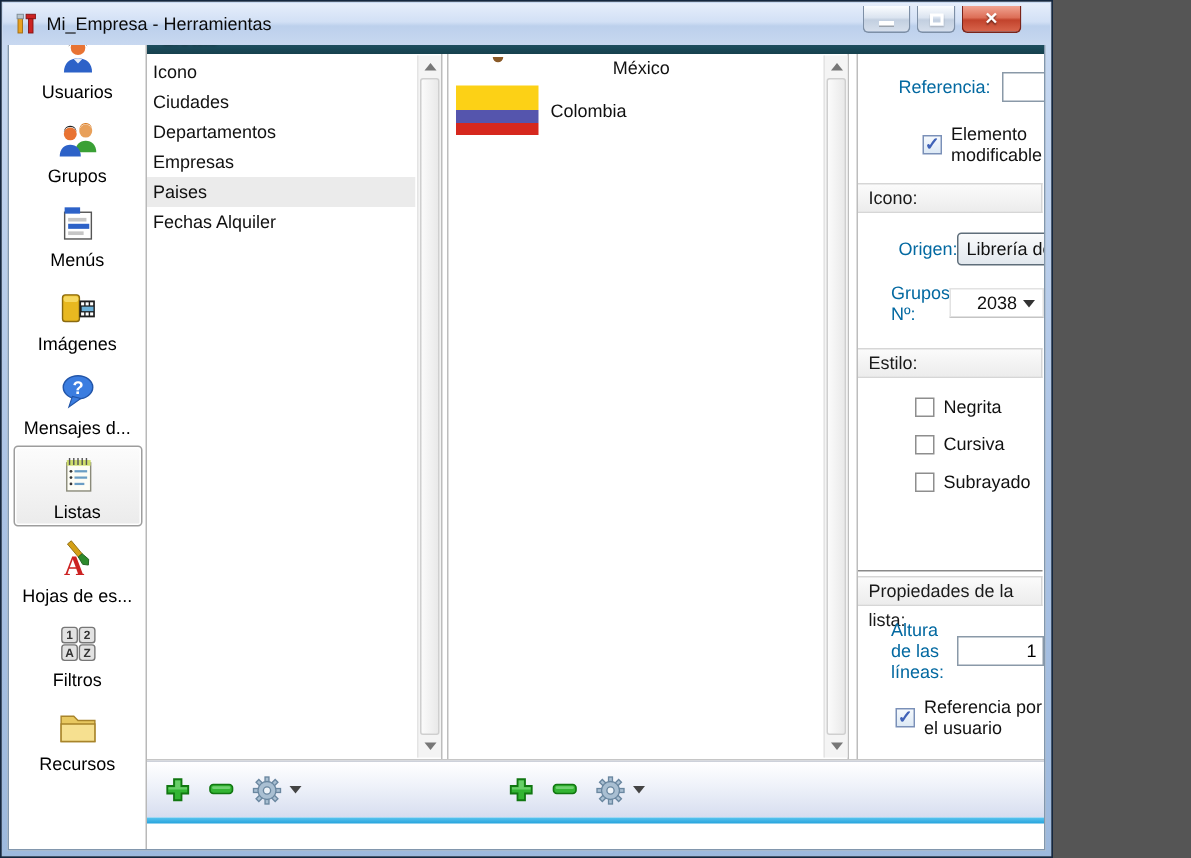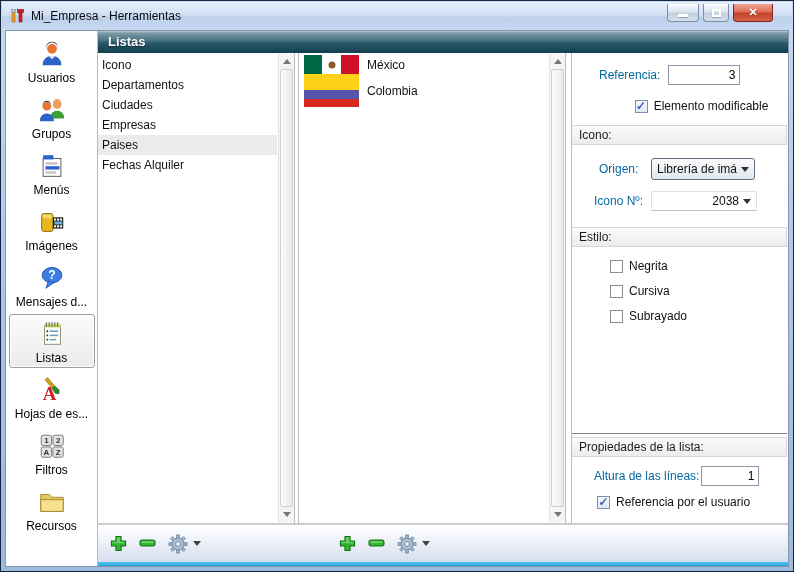--- a/index.html
+++ b/index.html
@@ -1,20 +1,20 @@
 <!DOCTYPE html>
 <html><head>
 <meta charset="utf-8">
 <style>
   * { margin:0; padding:0; box-sizing:border-box; }
   body { font-family:"Liberation Sans", sans-serif; font-size:12px; color:#111; background:#555; }
 
-  .window { position:relative; width:794px; height:572px; border:1px solid #15273f;
+  .window { position:relative; width:702px; height:572px; border:1px solid #15273f;
             background:linear-gradient(180deg,#c9daf2 0%,#aac2e4 60%,#9db9dd 100%);
-            padding:29px 4px 4px; }
+            padding:12px 4px 4px; }
   .titlebar { position:absolute; top:1px; left:1px; right:1px; height:28px;
               display:flex; align-items:center; padding:0 7px;
               background:linear-gradient(180deg,#e6eefb 0%,#d2e0f5 45%,#bcd0ec 55%,#c8d8f0 100%); }
   .titlebar .app-ico { width:16px; height:16px; margin-right:6px; flex:0 0 auto; }
   .title-text { font-size:12px; color:#0a0a0a; }
   .win-btns { margin-left:auto; display:flex; gap:4px; align-items:flex-start; margin-right:12px; margin-top:-6px; }
   .wbtn { height:18px; border:1px solid #7d8fa6; border-top:none; border-radius:0 0 4px 4px;
           background:linear-gradient(180deg,#fbfdff 0%,#dbe4f0 45%,#c2cfe0 55%,#d6dfec 100%);
           display:flex; align-items:center; justify-content:center; cursor:default; }
   .wbtn.min { width:32px; } .wbtn.max { width:26px; }
@@ -47,21 +47,21 @@
   .p1 { width:197px; border-right:1px solid #bdbdbd; }
   .p2 { width:268px; margin-left:3px; border-left:1px solid #bdbdbd; border-right:1px solid #bdbdbd; }
   .rows { position:absolute; top:2px; left:0; right:17px; bottom:0; overflow:hidden; }
   .lrow { height:20px; line-height:20px; padding-left:4px; white-space:nowrap; }
   .lrow.selected { background:#ebebeb; }
 
   .frow { display:flex; align-items:center; }
   .frow.selected { background:#f2f2f2; }
   .flag { width:55px; flex:0 0 auto; margin-left:5px; position:relative; align-self:stretch; }
   .frow .flbl { margin-left:8px; }
-  .h17 { height:17px; } .h19 { height:19px; } .h33 { height:33px; }
+  .h17 { height:17px; } .h19 { height:19px;flex-direction:column; } .h33 { height:33px; }
   .spain-flag { background:linear-gradient(180deg,#c60b1e 0 14%,#ffc400 14% 82%,#c60b1e 82%); }
   .spain-flag::after { content:""; position:absolute; left:9px; top:2px; width:8px; height:8px;
                        background:#7d4e1d; border-radius:2px; box-shadow:1px 1px 0 #a88030; }
   .mexico-flag { background:linear-gradient(90deg,#006847 0 33%,#ffffff 33% 67%,#ce1126 67%); }
   .mexico-flag::after { content:""; position:absolute; left:50%; top:50%; width:7px; height:7px;
                         transform:translate(-50%,-50%); background:#8a5a28; border-radius:50%; }
   .colombia-flag { background:linear-gradient(180deg,#fcd116 0 50%,#5555ad 50% 75%,#d6281e 75%); }
 
   
   .vscroll { position:absolute; top:1px; bottom:1px; right:0; width:16px; background:#f4f4f4;
@@ -276,22 +276,22 @@
     </div>
 
     <div class="main">
       <div class="main-header">Listas</div>
 
       <div class="panels">
 
         <div class="listpanel p1">
           <div class="rows">
             <div class="lrow">Icono</div>
+            <div class="lrow">Ciudades</div>
             <div class="lrow">Departamentos</div>
-            <div class="lrow">Ciudades</div>
             <div class="lrow">Empresas</div>
             <div class="lrow selected">Paises</div>
             <div class="lrow">Fechas Alquiler</div>
           </div>
           <div class="vscroll">
             <div class="sb-btn">
                 <div class="tri-up"></div>
               </div>
             <div class="sb-thumb"></div>
             <div class="sb-btn">
@@ -338,21 +338,21 @@
 
           <div class="prow" style="margin:13px 0 0 27px;">
             <span class="lab" style="width:52px;">Origen:</span>
             <div class="combo3d">
               <span class="cv">Librería de imá...</span>
               <span class="darr"></span>
             </div>
           </div>
 
           <div class="prow" style="margin:11px 0 16px 22px;">
-            <span class="lab" style="width:57px;">Icono Nº:</span>
+            <span class="lab" style="width:57px;">Grupos Nº:</span>
             <div class="comboflat">
               <span class="cv">2038</span>
               <span class="darr"></span>
             </div>
           </div>
 
           <div class="secbar">Estilo:</div>
 
           <div class="prow" style="margin:12px 0 0 38px;">
             <span class="cb"></span>

